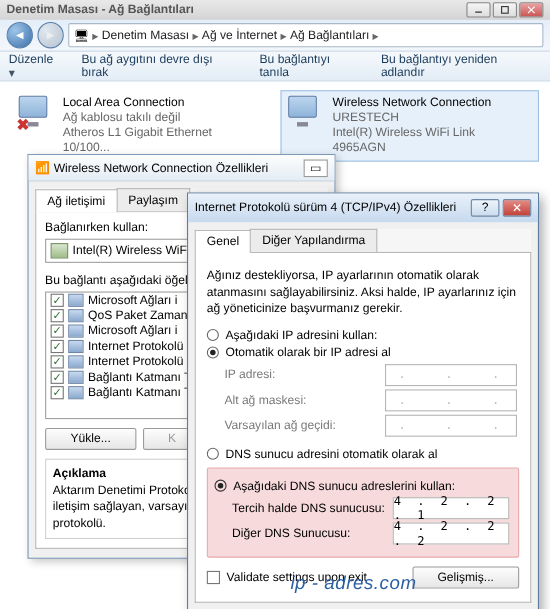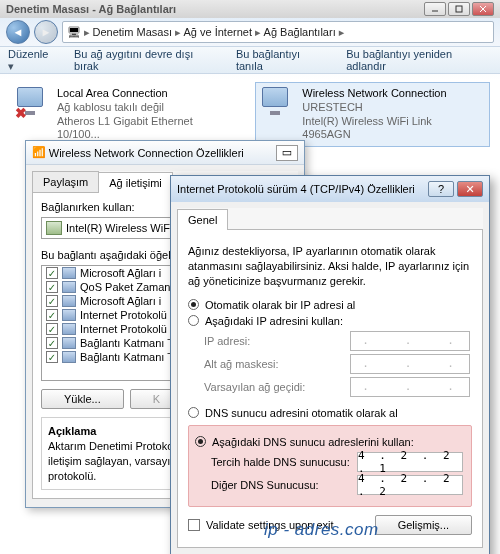--- a/index.html
+++ b/index.html
@@ -148,22 +148,22 @@
 </div>
 
 <div class="propwin">
   <div class="pw-title">
     <span>📶</span>&nbsp;
     <span>Wireless Network Connection Özellikleri</span>
     <div class="closebox">▭</div>
   </div>
   <div class="pw-body">
     <div class="tabstrip">
+      <div class="tab active">Ağ iletişimi</div>
       <div class="tab">Paylaşım</div>
-      <div class="tab active">Ağ iletişimi</div>
     </div>
     <div class="tabpanel">
       <div>Bağlanırken kullan:</div>
       <div class="fieldbox" style="margin:4px 0;">
         <span class="icon-chip"></span>
         <span>Intel(R) Wireless WiF</span>
       </div>
       <div style="margin-top:10px;">Bu bağlantı aşağıdaki öğeleri</div>
       <div class="list">
         <div class="li">
@@ -219,31 +219,32 @@
 <div class="ipv4">
   <div class="ipv4-title">
     <span>Internet Protokolü sürüm 4 (TCP/IPv4) Özellikleri</span>
     <span class="spacer"></span>
     <div class="ipbtn">?</div>
     <div class="ipbtn close">✕</div>
   </div>
   <div class="ipv4-body">
     <div class="tabstrip">
       <div class="tab active">Genel</div>
+      <div class="tab">Diğer Yapılandırma</div>
     </div>
     <div class="tabpanel">
       <div class="explain">Ağınız destekliyorsa, IP ayarlarının otomatik olarak atanmasını sağlayabilirsiniz. Aksi halde, IP ayarlarınız için ağ yöneticinize başvurmanız gerekir.</div>
 
+      <div class="radio">
+          <span class="dot"></span>
+          <span>Aşağıdaki IP adresini kullan:</span>
+        </div>
       <div class="radio sel">
           <span class="dot"></span>
           <span>Otomatik olarak bir IP adresi al</span>
-        </div>
-      <div class="radio">
-          <span class="dot"></span>
-          <span>Aşağıdaki IP adresini kullan:</span>
         </div>
       <div class="iprow">
           <span class="lbl">IP adresi:</span>
           <span class="ipinput disabled">.&nbsp;&nbsp;&nbsp;.&nbsp;&nbsp;&nbsp;.</span>
         </div>
       <div class="iprow">
           <span class="lbl">Alt ağ maskesi:</span>
           <span class="ipinput disabled">.&nbsp;&nbsp;&nbsp;.&nbsp;&nbsp;&nbsp;.</span>
         </div>
       <div class="iprow">

